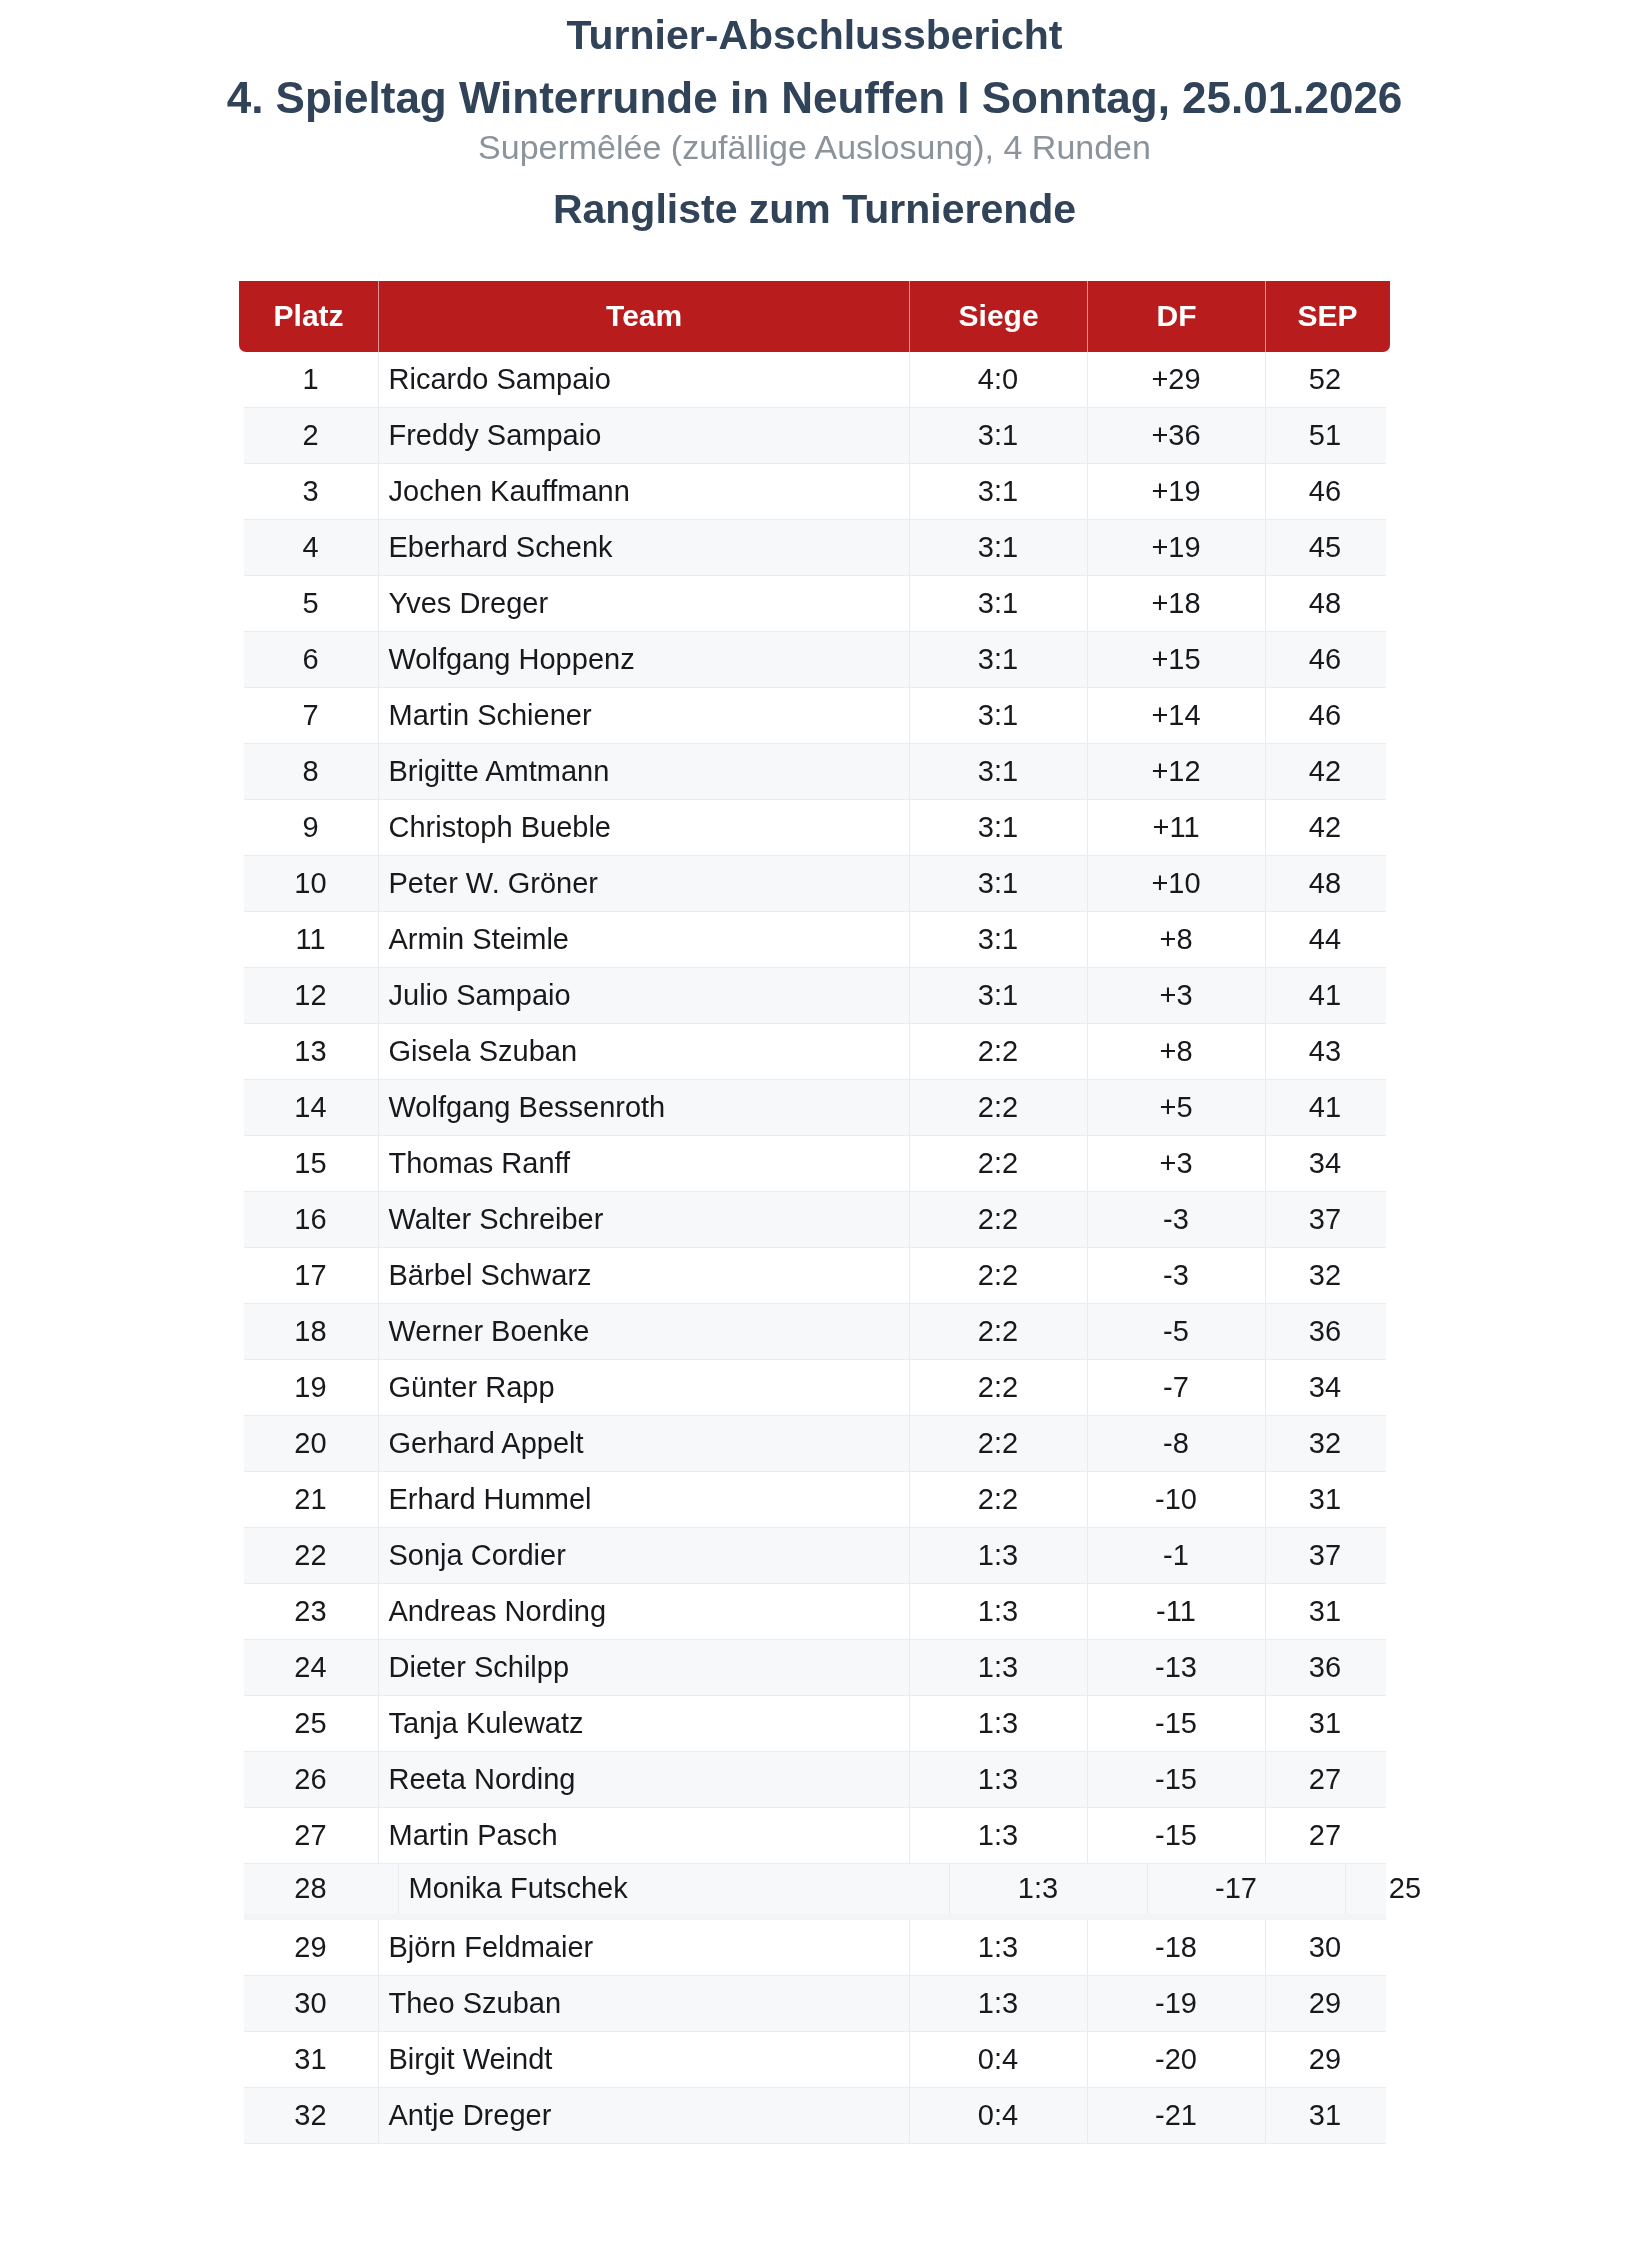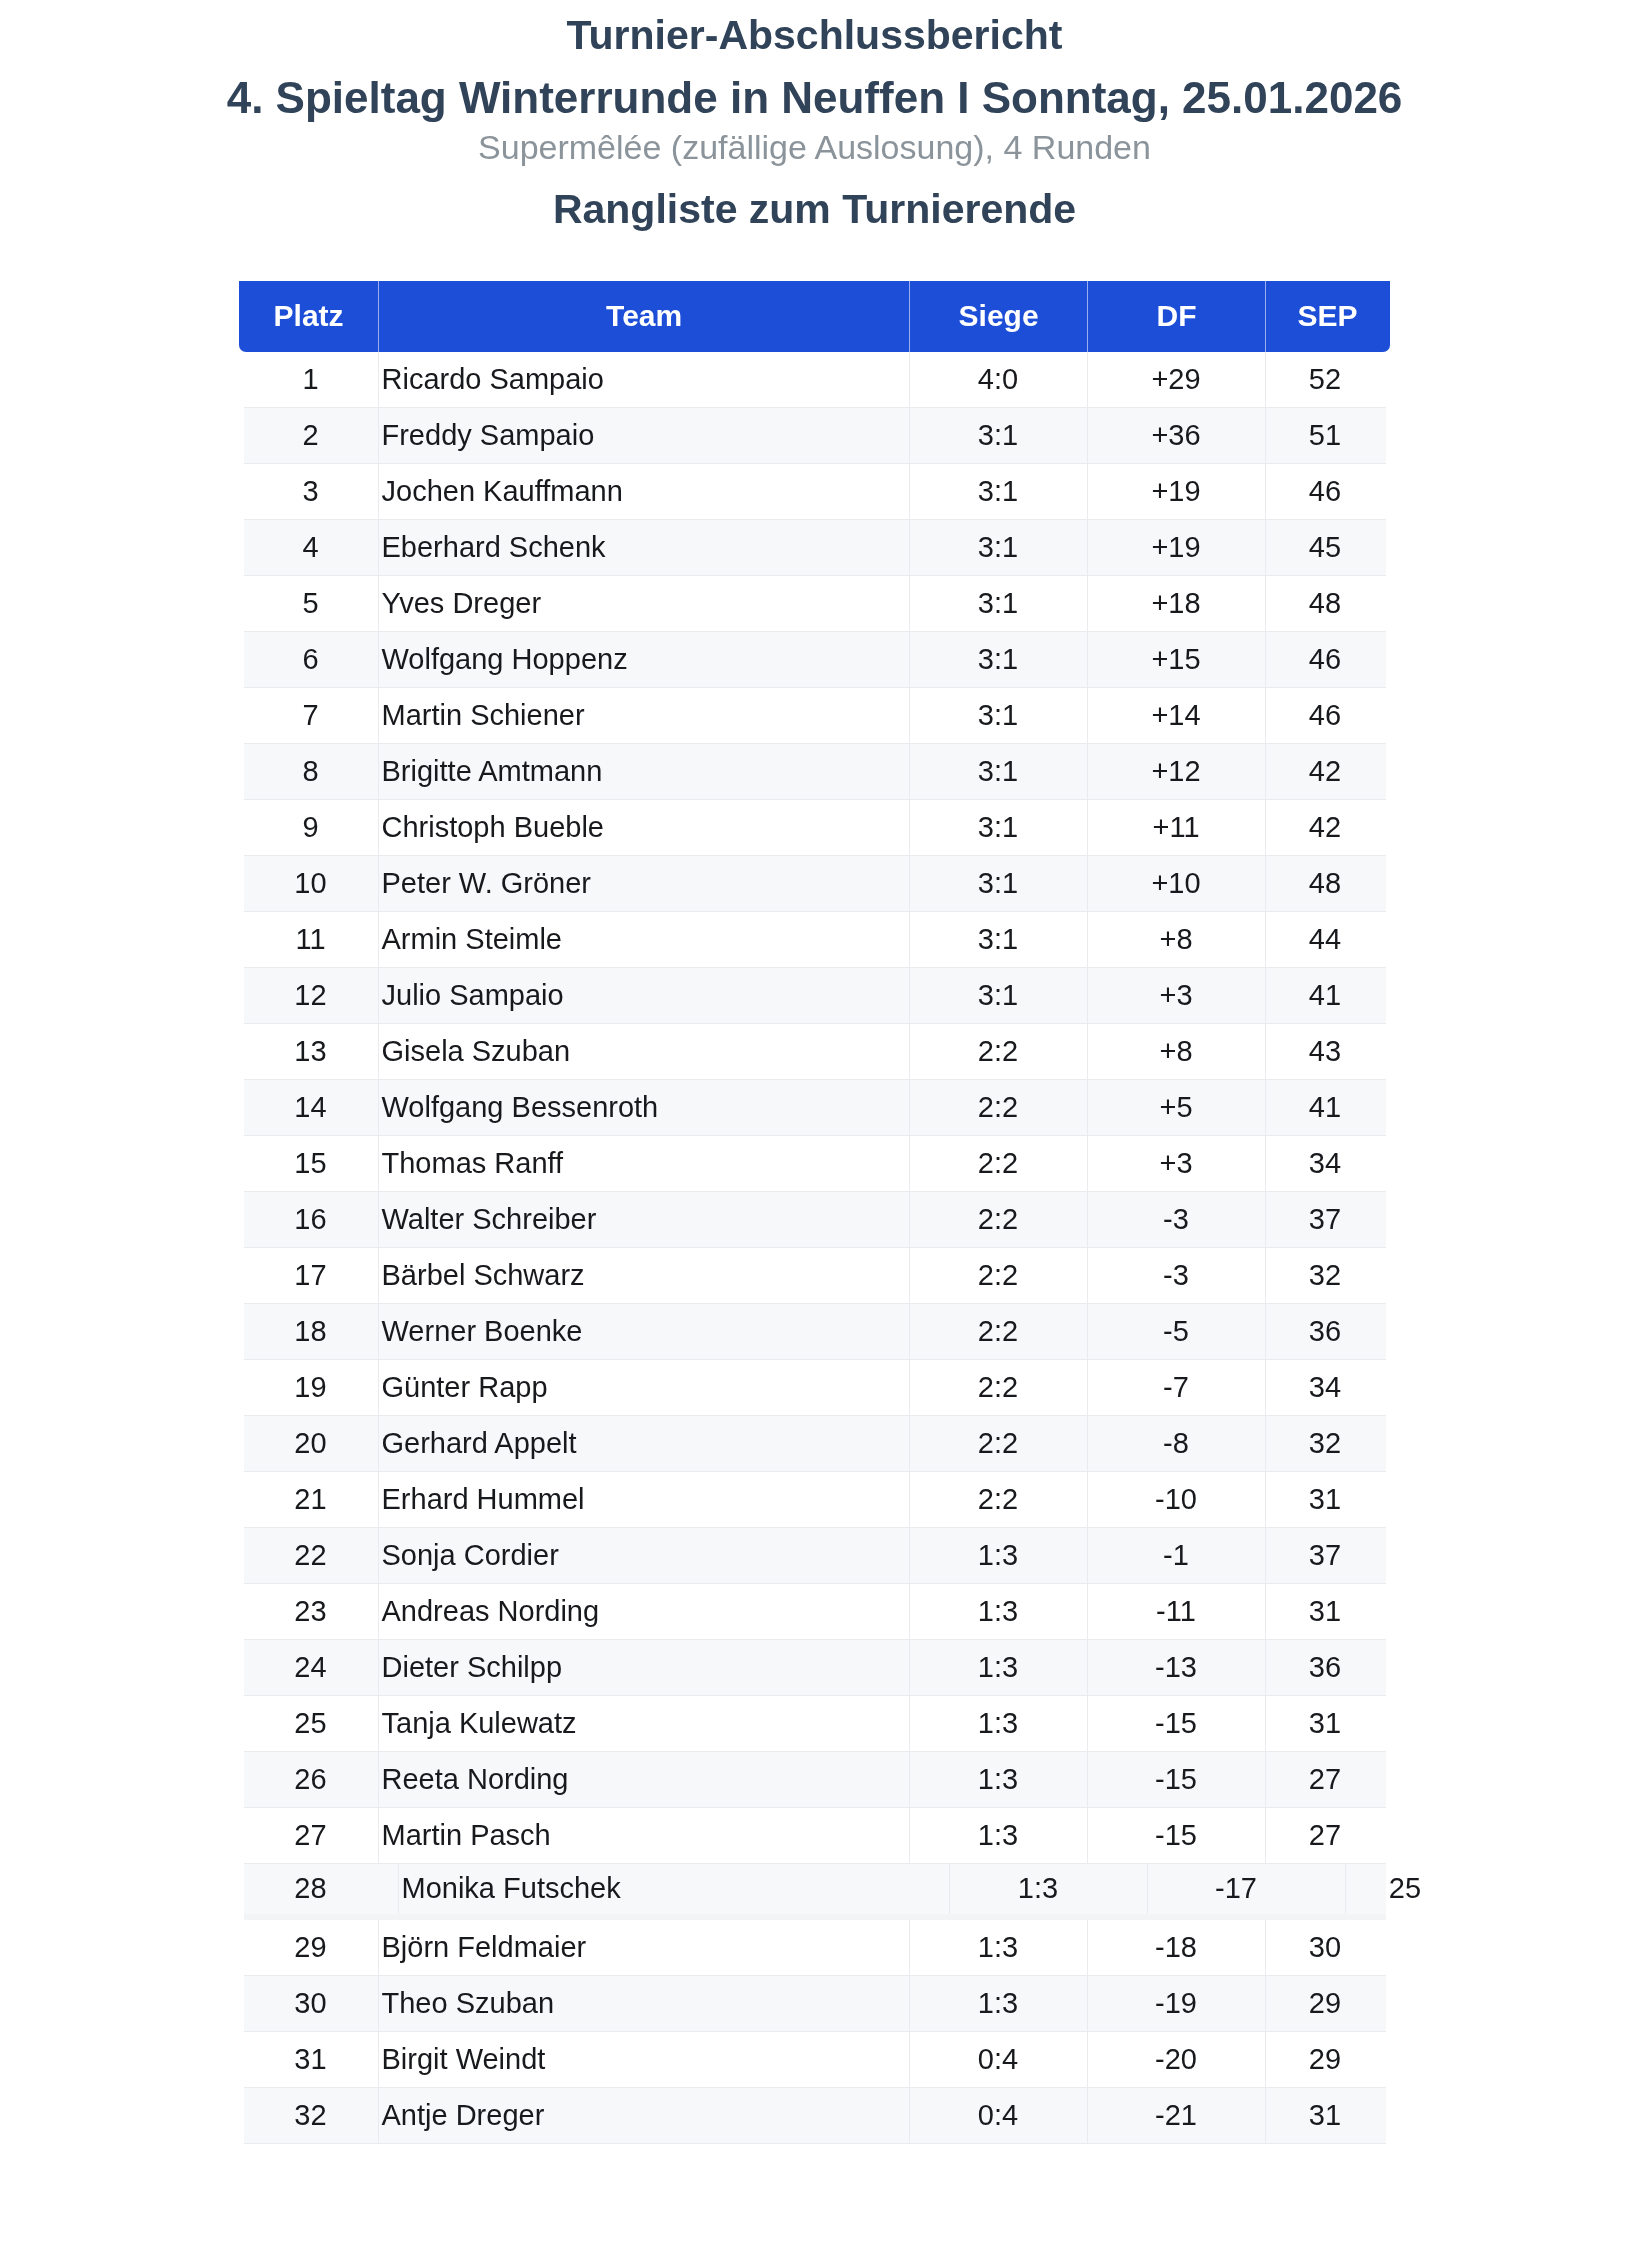--- a/index.html
+++ b/index.html
@@ -45,21 +45,21 @@
   .standings {
     width: 1142px;
     margin: 46px auto 0;
   }
   .thead {
     display: grid;
     grid-template-columns: 139px 531px 178px 178px 124px;
     width: calc(100% + 8.8px);
     margin-left: -4.4px;
     height: 71px;
-    background: #1d4ed8;
+    background: #b91c1c;
     border-radius: 0 0 7px 7px;
     color: #ffffff;
     font-size: 30px;
     font-weight: bold;
   }
   .th {
     display: flex;
     align-items: center;
     justify-content: center;
     height: 100%;
@@ -81,21 +81,21 @@
     align-items: center;
     justify-content: center;
     height: 100%;
     box-sizing: border-box;
     font-size: 29px;
     color: #17191c;
   }
   .td + .td { border-left: 0.9px solid #e9ebee; }
   .td.team {
     justify-content: flex-start;
-    padding-left: 3px;
+    padding-left: 10px;
   }
 </style>
 </head>
 <body>
 
 <div class="page">
   <header>
     <h1 class="title">Turnier-Abschlussbericht</h1>
     <h2 class="subtitle">4. Spieltag Winterrunde in Neuffen I Sonntag, 25.01.2026</h2>
     <div class="mode">Supermêlée (zufällige Auslosung), 4 Runden</div>

